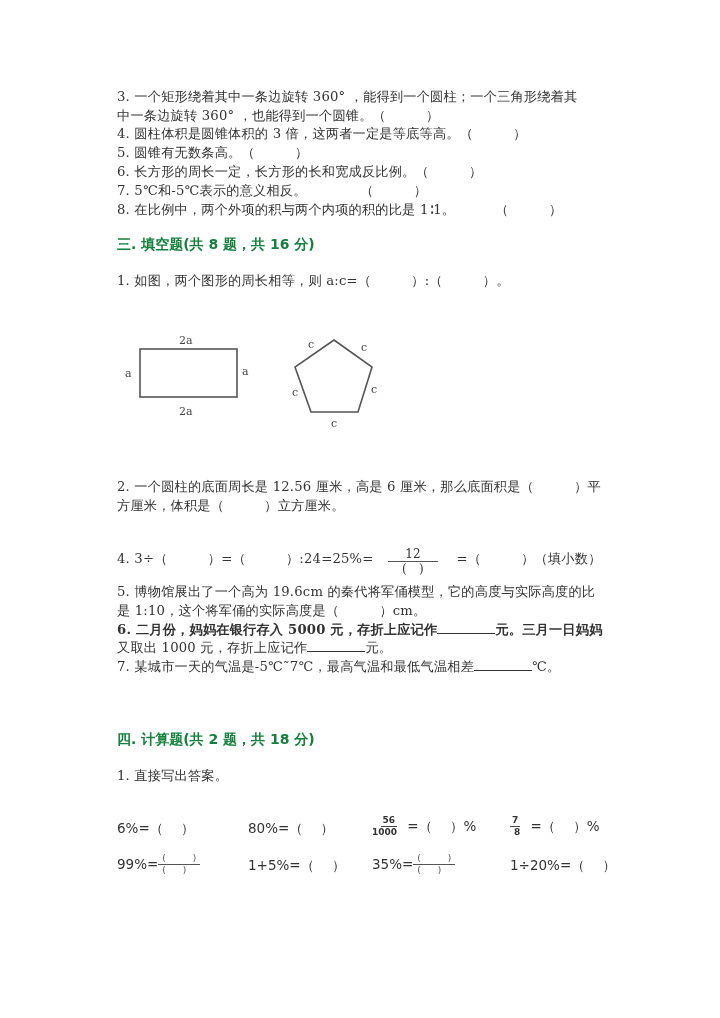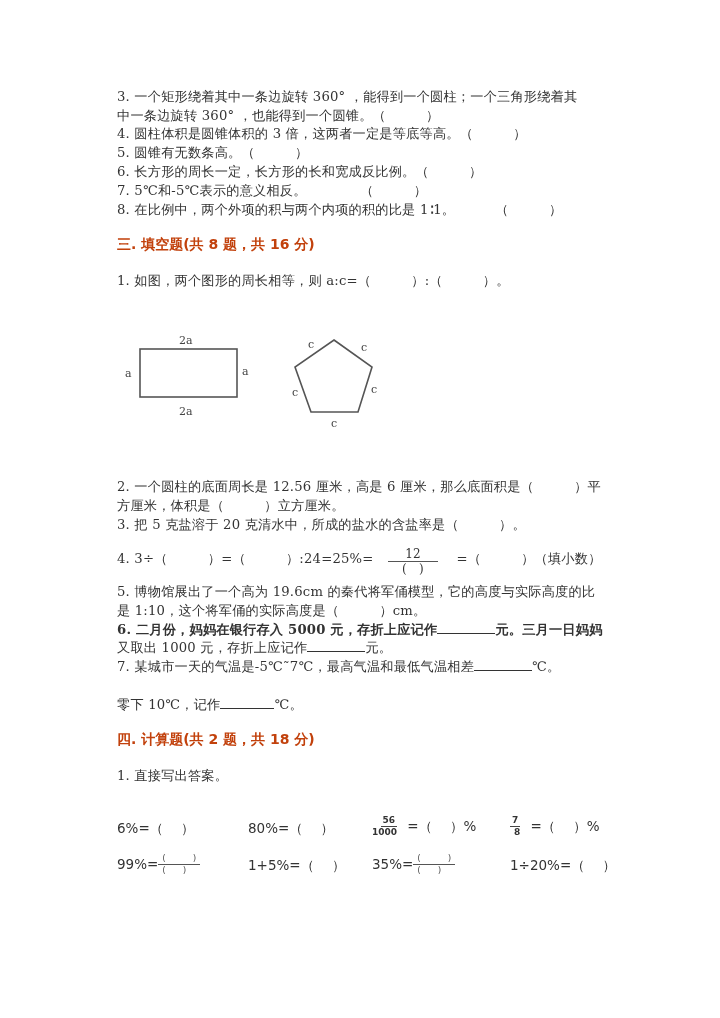--- a/index.html
+++ b/index.html
@@ -1,20 +1,20 @@
 <!DOCTYPE html>
 <html><head>
 <meta charset="utf-8">
 <style>
   * { margin: 0; padding: 0; box-sizing: border-box; }
   html, body { width: 720px; height: 1018px; background: #ffffff; overflow: hidden; }
   body { position: relative; font-family: "DejaVu Serif", "Liberation Serif", serif; color: #2a2a2a; }
   .page { position: absolute; left: 7px; top: 0; width: 720px; height: 784px; }
   .line { position: absolute; left: 110px; font-size: 13.2px; line-height: 19px; white-space: nowrap; color: #333; letter-spacing: 0.2px; }
-  .heading { position: absolute; left: 110px; font-size: 14px; font-weight: bold; color: #c2410c; white-space: nowrap; font-family: "DejaVu Sans", "Liberation Sans", sans-serif; }
+  .heading { position: absolute; left: 110px; font-size: 14px; font-weight: bold; color: #15803d; white-space: nowrap; font-family: "DejaVu Sans", "Liberation Sans", sans-serif; }
   .blank { display: inline-block; border-bottom: 1px solid #333; height: 14px; vertical-align: baseline; }
   .frac { display: inline-flex; flex-direction: column; align-items: center; vertical-align: middle; }
   .frac .num { border-bottom: 1px solid #555; padding: 0 2px; }
   .calc { position: absolute; font-family: "DejaVu Sans", "Liberation Sans", sans-serif; font-size: 13.5px; color: #333; white-space: nowrap; }
   .mini-frac { display: inline-flex; flex-direction: column; align-items: flex-end; vertical-align: middle; font-size: 9px; line-height: 11px; font-weight: bold; }
   .mini-frac .n { border-bottom: 1px solid #444; padding: 0 2px; }
   .paren-frac { display: inline-flex; flex-direction: column; vertical-align: middle; font-size: 9px; line-height: 11px; color: #555; }
   .paren-frac .n { border-bottom: 1px solid #555; width: 42px; display:flex; justify-content: space-between; padding: 0 4px 0 4px; }
   .paren-frac .d { width: 42px; display:flex; justify-content: space-between; padding: 0 14px 0 4px; }
   svg text { font-family: "DejaVu Serif", "Liberation Serif", serif; }
@@ -49,21 +49,20 @@
       <text x="196" y="18" font-size="11" fill="#444">c</text>
       <text x="249" y="21" font-size="11" fill="#444">c</text>
       <text x="180" y="66" font-size="11" fill="#444">c</text>
       <text x="259" y="63" font-size="11" fill="#444">c</text>
       <text x="219" y="97" font-size="11" fill="#444">c</text>
     </g>
   </svg>
 
   <div class="line" style="top:477px;">2. 一个圆柱的底面周长是 12.56 厘米，高是 6 厘米，那么底面积是（　　　）平</div>
   <div class="line" style="top:496px;">方厘米，体积是（　　　）立方厘米。</div>
-  <div class="line" style="top:515px;">3. 把 5 克盐溶于 20 克清水中，所成的盐水的含盐率是（　　　）。</div>
 
   <div class="line" style="top:545px;">
     <span>4. 3÷（　　　）=（　　　）:24=25%=</span>
     <span class="frac" style="margin:0 14px 0 10px; width:50px; font-size:12px; line-height:14px; position:relative; top:2px;">
       <span class="num" style="width:50px; text-align:center;">12</span>
       <span>(　)</span>
     </span>
     <span>=（　　　）（填小数）</span>
   </div>
 
@@ -71,23 +70,20 @@
   <div class="line" style="top:601px;">是 1:10，这个将军俑的实际高度是（　　　）cm。</div>
 
   <div class="line" style="top:620px;font-weight:bold;">
     <span>6. 二月份，妈妈在银行存入 5000 元，存折上应记作</span><span class="blank" style="width:58px;"></span><span>元。三月一日妈妈</span>
   </div>
   <div class="line" style="top:638px;">
     <span>又取出 1000 元，存折上应记作</span><span class="blank" style="width:58px;"></span><span>元。</span>
   </div>
   <div class="line" style="top:657px;">
     <span>7. 某城市一天的气温是-5℃˜7℃，最高气温和最低气温相差</span><span class="blank" style="width:58px;"></span><span>℃。</span>
-  </div>
-  <div class="line" style="top:695px;">
-    <span>零下 10℃，记作</span><span class="blank" style="width:54px;"></span><span>℃。</span>
   </div>
 
   <div class="heading" style="top:731px;">四. 计算题(共 2 题，共 18 分)</div>
   <div class="line" style="top:766px;">1. 直接写出答案。</div>
 
   <div class="calc" style="left:110px; top:820px;">6%=（　 ）</div>
   <div class="calc" style="left:241px; top:820px;">80%=（　 ）</div>
   <div class="calc" style="left:365px; top:815px;">
     <span class="mini-frac">
       <span class="n">56</span>

